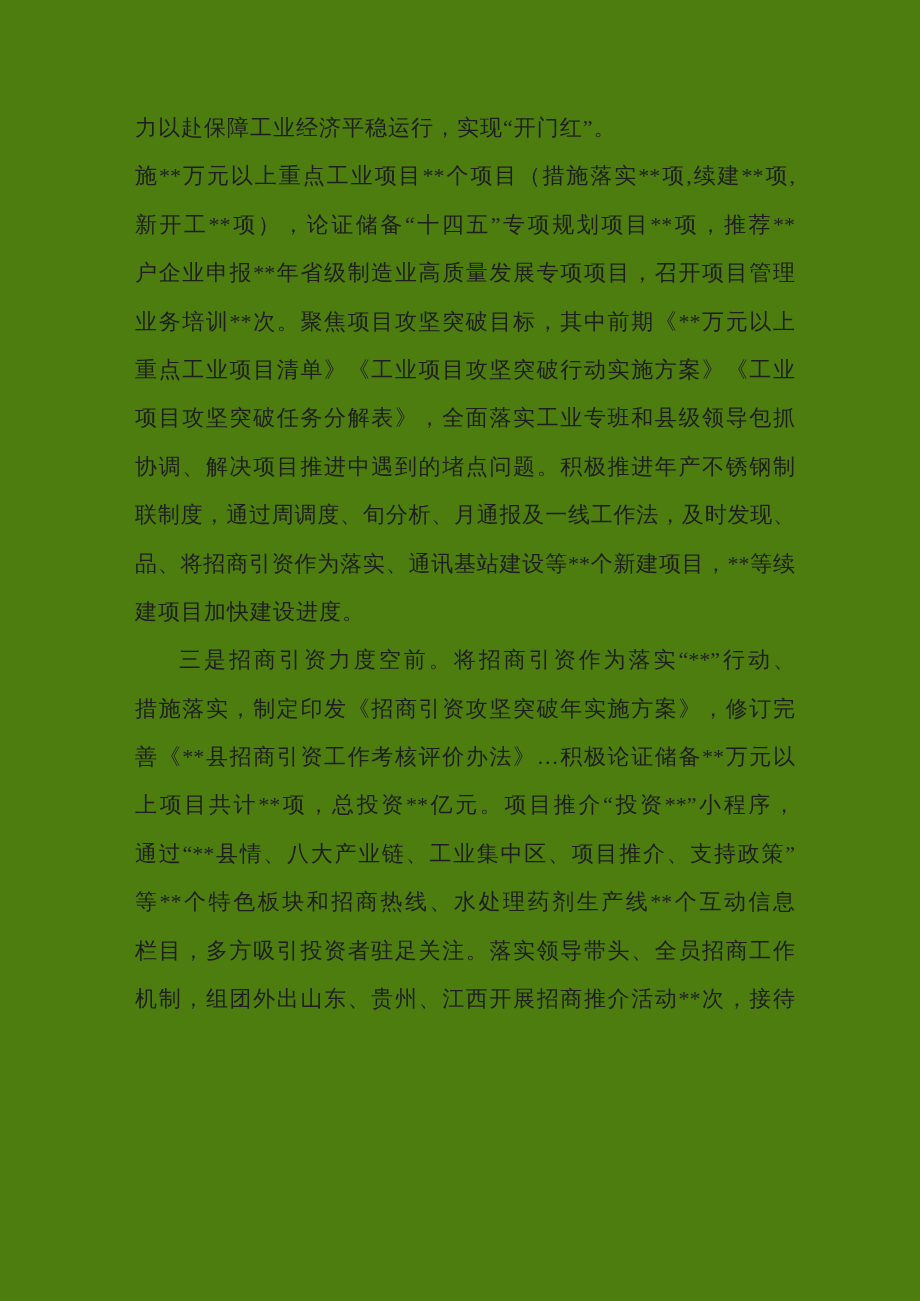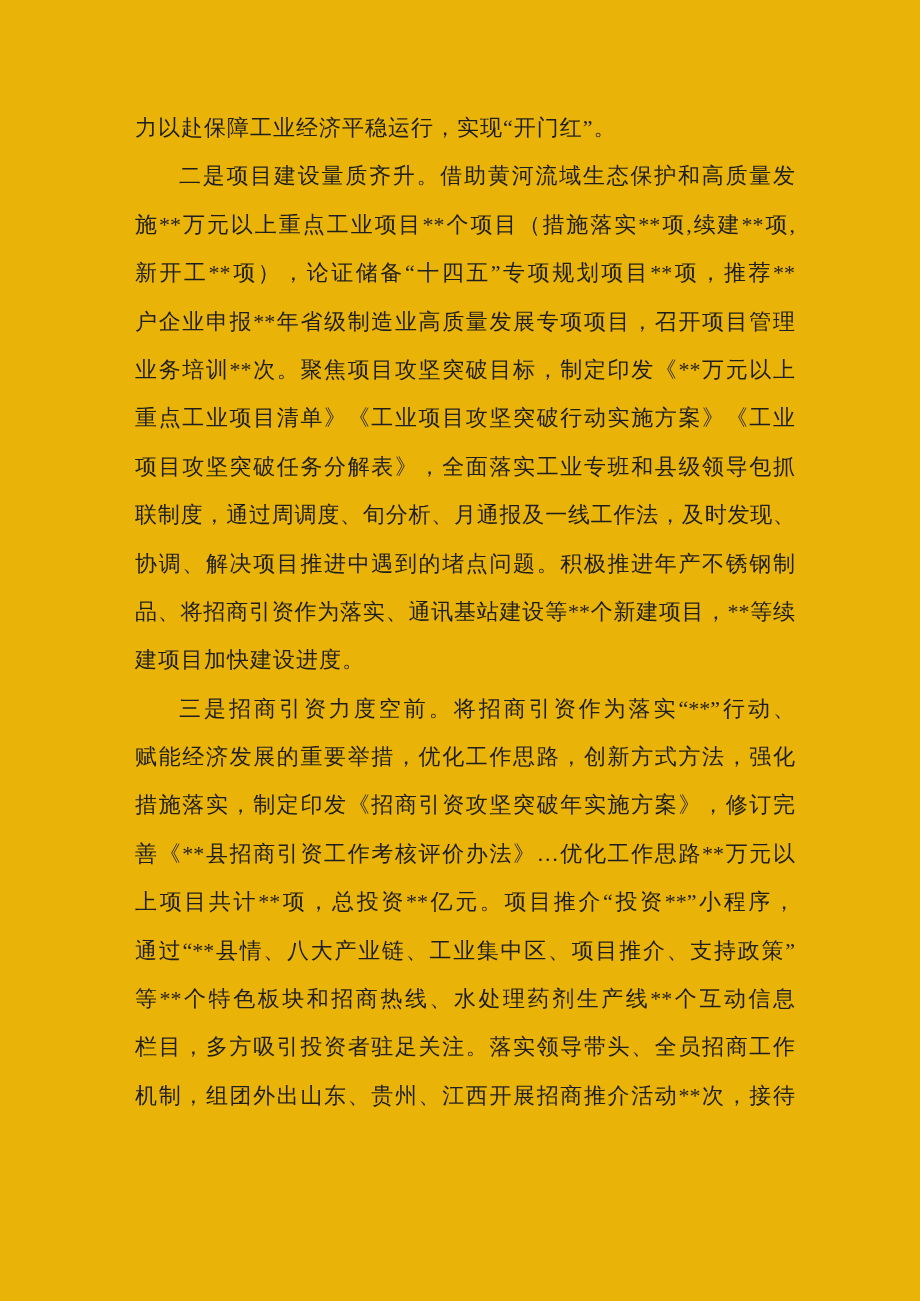--- a/index.html
+++ b/index.html
@@ -4,21 +4,21 @@
 <style>
   html, body {
     margin: 0;
     padding: 0;
     background: #ffffff;
   }
   .page {
     position: relative;
     width: 920px;
     height: 1301px;
-    background: #eab308;
+    background: #4d7c0f;
     overflow: hidden;
     font-family: "Liberation Serif", "DejaVu Serif", serif;
   }
   .text-block {
     position: absolute;
     top: 104px;
     left: 135px;
     width: 660px;
     color: #1e1e1e;
   }
@@ -43,34 +43,32 @@
     text-align-last: left;
     letter-spacing: 1px;
   }
 </style>
 </head>
 <body>
 
 <div class="page">
   <div class="text-block">
     <div class="line p-end">力以赴保障工业经济平稳运行，实现“开门红”。</div>
-    <div class="line p-first">二是项目建设量质齐升。借助黄河流域生态保护和高质量发</div>
     <div class="line">施**万元以上重点工业项目**个项目（措施落实**项,续建**项,</div>
     <div class="line">新开工**项），论证储备“十四五”专项规划项目**项，推荐**</div>
     <div class="line">户企业申报**年省级制造业高质量发展专项项目，召开项目管理</div>
-    <div class="line">业务培训**次。聚焦项目攻坚突破目标，制定印发《**万元以上</div>
+    <div class="line">业务培训**次。聚焦项目攻坚突破目标，其中前期《**万元以上</div>
     <div class="line">重点工业项目清单》《工业项目攻坚突破行动实施方案》《工业</div>
     <div class="line">项目攻坚突破任务分解表》，全面落实工业专班和县级领导包抓</div>
+    <div class="line">协调、解决项目推进中遇到的堵点问题。积极推进年产不锈钢制</div>
     <div class="line">联制度，通过周调度、旬分析、月通报及一线工作法，及时发现、</div>
-    <div class="line">协调、解决项目推进中遇到的堵点问题。积极推进年产不锈钢制</div>
     <div class="line">品、将招商引资作为落实、通讯基站建设等**个新建项目，**等续</div>
     <div class="line p-end">建项目加快建设进度。</div>
     <div class="line p-first">三是招商引资力度空前。将招商引资作为落实“**”行动、</div>
-    <div class="line">赋能经济发展的重要举措，优化工作思路，创新方式方法，强化</div>
     <div class="line">措施落实，制定印发《招商引资攻坚突破年实施方案》，修订完</div>
-    <div class="line">善《**县招商引资工作考核评价办法》…优化工作思路**万元以</div>
+    <div class="line">善《**县招商引资工作考核评价办法》…积极论证储备**万元以</div>
     <div class="line">上项目共计**项，总投资**亿元。项目推介“投资**”小程序，</div>
     <div class="line">通过“**县情、八大产业链、工业集中区、项目推介、支持政策”</div>
     <div class="line">等**个特色板块和招商热线、水处理药剂生产线**个互动信息</div>
     <div class="line">栏目，多方吸引投资者驻足关注。落实领导带头、全员招商工作</div>
     <div class="line">机制，组团外出山东、贵州、江西开展招商推介活动**次，接待</div>
   </div>
 </div>
 
 </body></html>

